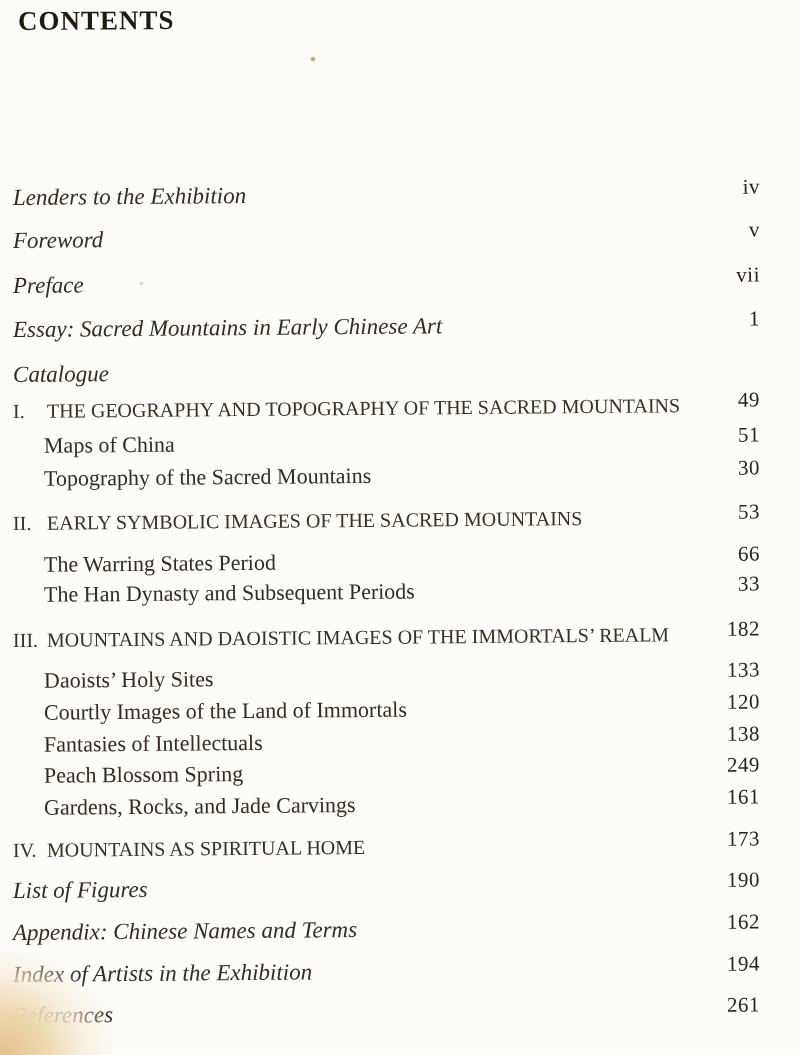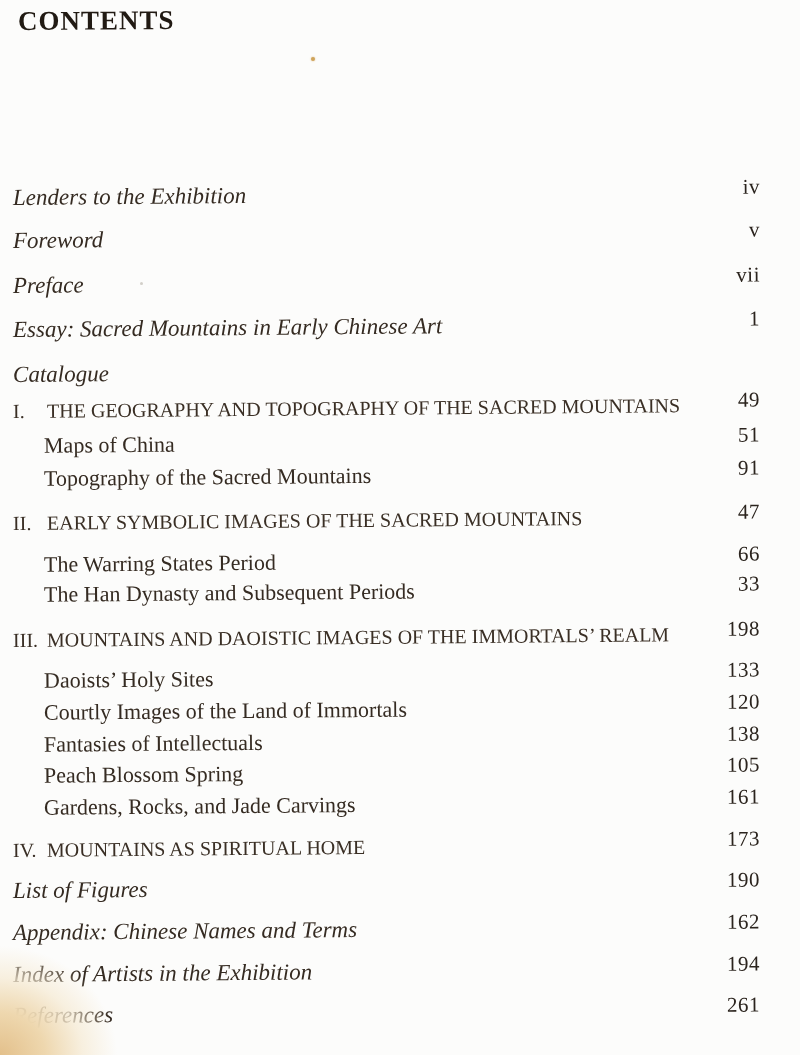--- a/index.html
+++ b/index.html
@@ -82,63 +82,63 @@
     <span class="p">49</span>
   </div>
 
   <div class="row sub" style="top:433px">
     <span class="t">Maps of China</span>
     <span class="p">51</span>
   </div>
 
   <div class="row sub" style="top:466px">
     <span class="t">Topography of the Sacred Mountains</span>
-    <span class="p">91</span>
+    <span class="p">30</span>
   </div>
 
   <div class="row caps" style="top:511px">
     <span class="num">II.</span>
     <span class="t">EARLY SYMBOLIC IMAGES OF THE SACRED MOUNTAINS</span>
-    <span class="p">47</span>
+    <span class="p">53</span>
   </div>
 
   <div class="row sub" style="top:552px">
     <span class="t">The Warring States Period</span>
     <span class="p">66</span>
   </div>
 
   <div class="row sub" style="top:582px">
     <span class="t">The Han Dynasty and Subsequent Periods</span>
     <span class="p">33</span>
   </div>
 
   <div class="row caps" style="top:628px">
     <span class="num">III.</span>
     <span class="t">MOUNTAINS AND DAOISTIC IMAGES OF THE IMMORTALS’ REALM</span>
-    <span class="p">198</span>
+    <span class="p">182</span>
   </div>
 
   <div class="row sub" style="top:668px">
     <span class="t">Daoists’ Holy Sites</span>
     <span class="p">133</span>
   </div>
 
   <div class="row sub" style="top:700px">
     <span class="t">Courtly Images of the Land of Immortals</span>
     <span class="p">120</span>
   </div>
 
   <div class="row sub" style="top:732px">
     <span class="t">Fantasies of Intellectuals</span>
     <span class="p">138</span>
   </div>
 
   <div class="row sub" style="top:763px">
     <span class="t">Peach Blossom Spring</span>
-    <span class="p">105</span>
+    <span class="p">249</span>
   </div>
 
   <div class="row sub" style="top:795px">
     <span class="t">Gardens, Rocks, and Jade Carvings</span>
     <span class="p">161</span>
   </div>
 
   <div class="row caps" style="top:838px">
     <span class="num">IV.</span>
     <span class="t">MOUNTAINS AS SPIRITUAL HOME</span>

